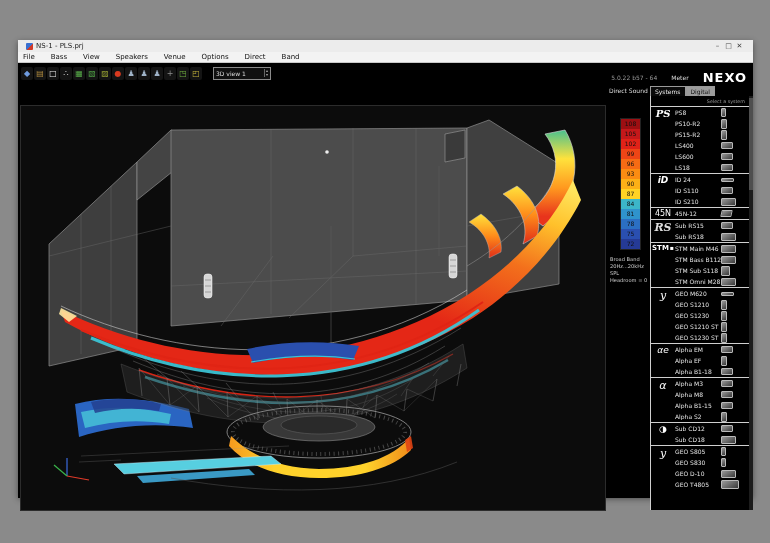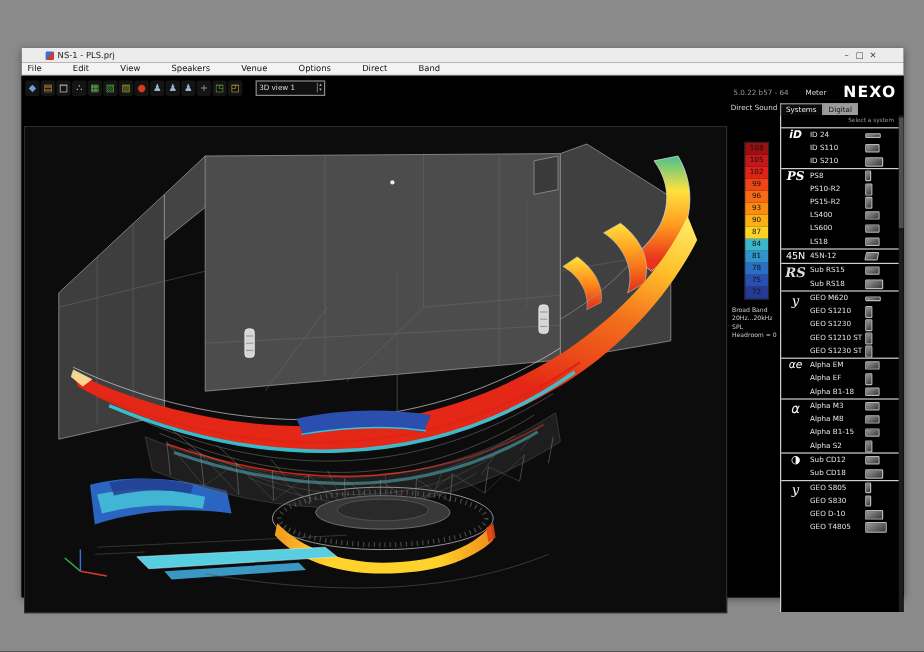--- a/index.html
+++ b/index.html
@@ -1,28 +1,28 @@
 <!DOCTYPE html>
 <html><head>
 <meta charset="utf-8">
 <style>
   html,body{margin:0;padding:0}
   body{width:770px;height:543px;background:#8a8a8a;position:relative;overflow:hidden;
        font-family:"DejaVu Sans",sans-serif;}
   .window{position:absolute;left:18px;top:40px;width:735px;height:457px;background:#000;
           box-shadow:0 2px 6px rgba(0,0,0,.45)}
   
-  .titlebar{height:12px;background:#ececec;display:flex;align-items:center;padding:0 20px;
+  .titlebar{height:12px;background:#ececec;display:flex;align-items:center;padding:0 8px;
             font-size:7px;color:#222}
   .app-icon{width:7px;height:7px;margin-right:3px;border-radius:1px;
             background:linear-gradient(135deg,#3a6fd0 50%,#d03a2a 50%)}
   .title-text{flex:1;white-space:nowrap;overflow:hidden}
   .win-btn{width:11px;text-align:center;color:#444;font-size:7px;line-height:12px;cursor:default}
   
-  .menubar{height:10px;background:#f3f3f3;display:flex;align-items:center;gap:26px;
+  .menubar{height:10px;background:#f3f3f3;display:flex;align-items:center;gap:16px;
            padding:0 5px;font-size:7px;color:#111;border-bottom:1px solid #c9c9c9}
   .menu-item{white-space:nowrap}
   
   .client{position:relative;height:435px;background:#000}
   .toolbar{position:absolute;left:0;top:0;height:20px;display:flex;align-items:center;
            gap:1px;padding-left:3px}
   .tb-icon{width:12px;height:13px;font-size:8px;line-height:13px;text-align:center;
            background:#141414;border-radius:2px}
   .view-combo{margin-left:10px;width:52px;height:11px;border:1px solid #8a8a8a;background:#101010;
               color:#ddd;font-size:6px;display:flex;align-items:center;padding:0 2px}
@@ -89,21 +89,21 @@
   <div class="titlebar">
     <div class="app-icon"></div>
     <div class="title-text">NS-1 - PLS.prj</div>
     <div class="win-btn">–</div>
     <div class="win-btn">□</div>
     <div class="win-btn">✕</div>
   </div>
 
   <div class="menubar">
       <span class="menu-item">File</span>
-      <span class="menu-item">Edit</span>
+      <span class="menu-item">Bass</span>
       <span class="menu-item">View</span>
       <span class="menu-item">Speakers</span>
       <span class="menu-item">Venue</span>
       <span class="menu-item">Options</span>
       <span class="menu-item">Direct</span>
       <span class="menu-item">Band</span>
     </div>
 
   <div class="client">
 
@@ -287,83 +287,104 @@
           <div>20Hz...20kHz</div>
           <div>SPL</div>
           <div>Headroom = 0</div>
         </div>
     </div>
 
     <div class="panel">
       <div class="panel-hint">Select a system</div>
       <div class="systems-list">
           <div class="group">
+            <div class="group-logo logo-ps">PS</div>
+            <div class="group-rows">
+              <div class="sys-row">
+                <span class="sys-label">PS8</span>
+                <span class="sys-thumb t-tallS"></span>
+              </div>
+              <div class="sys-row">
+                <span class="sys-label">PS10-R2</span>
+                <span class="sys-thumb t-tall"></span>
+              </div>
+              <div class="sys-row">
+                <span class="sys-label">PS15-R2</span>
+                <span class="sys-thumb t-tall"></span>
+              </div>
+              <div class="sys-row">
+                <span class="sys-label">LS400</span>
+                <span class="sys-thumb t-wide"></span>
+              </div>
+              <div class="sys-row">
+                <span class="sys-label">LS600</span>
+                <span class="sys-thumb t-wide"></span>
+              </div>
+              <div class="sys-row">
+                <span class="sys-label">LS18</span>
+                <span class="sys-thumb t-wide"></span>
+              </div>
+            </div>
+          </div>
+          <div class="group">
             <div class="group-logo logo-id">iD</div>
             <div class="group-rows">
               <div class="sys-row">
                 <span class="sys-label">ID 24</span>
                 <span class="sys-thumb t-flat"></span>
               </div>
               <div class="sys-row">
                 <span class="sys-label">ID S110</span>
                 <span class="sys-thumb t-wide"></span>
               </div>
               <div class="sys-row">
                 <span class="sys-label">ID S210</span>
                 <span class="sys-thumb t-wider"></span>
               </div>
             </div>
           </div>
           <div class="group">
-            <div class="group-logo logo-ps">PS</div>
-            <div class="group-rows">
-              <div class="sys-row">
-                <span class="sys-label">PS8</span>
-                <span class="sys-thumb t-tallS"></span>
-              </div>
-              <div class="sys-row">
-                <span class="sys-label">PS10-R2</span>
-                <span class="sys-thumb t-tall"></span>
-              </div>
-              <div class="sys-row">
-                <span class="sys-label">PS15-R2</span>
-                <span class="sys-thumb t-tall"></span>
-              </div>
-              <div class="sys-row">
-                <span class="sys-label">LS400</span>
-                <span class="sys-thumb t-wide"></span>
-              </div>
-              <div class="sys-row">
-                <span class="sys-label">LS600</span>
-                <span class="sys-thumb t-wide"></span>
-              </div>
-              <div class="sys-row">
-                <span class="sys-label">LS18</span>
-                <span class="sys-thumb t-wide"></span>
-              </div>
-            </div>
-          </div>
-          <div class="group">
             <div class="group-logo logo-n45">45N</div>
             <div class="group-rows">
               <div class="sys-row">
                 <span class="sys-label">45N-12</span>
                 <span class="sys-thumb t-wedge"></span>
               </div>
             </div>
           </div>
           <div class="group">
             <div class="group-logo logo-rs">RS</div>
             <div class="group-rows">
               <div class="sys-row">
                 <span class="sys-label">Sub RS15</span>
                 <span class="sys-thumb t-wide"></span>
               </div>
               <div class="sys-row">
                 <span class="sys-label">Sub RS18</span>
+                <span class="sys-thumb t-wider"></span>
+              </div>
+            </div>
+          </div>
+          <div class="group">
+            <div class="group-logo logo-stm">STM</div>
+            <div class="group-rows">
+              <div class="sys-row">
+                <span class="sys-label">STM Main M46</span>
+                <span class="sys-thumb t-wider"></span>
+              </div>
+              <div class="sys-row">
+                <span class="sys-label">STM Bass B112</span>
+                <span class="sys-thumb t-wider"></span>
+              </div>
+              <div class="sys-row">
+                <span class="sys-label">STM Sub S118</span>
+                <span class="sys-thumb t-tallW"></span>
+              </div>
+              <div class="sys-row">
+                <span class="sys-label">STM Omni M28</span>
                 <span class="sys-thumb t-wider"></span>
               </div>
             </div>
           </div>
           <div class="group">
             <div class="group-logo logo-geo">y</div>
             <div class="group-rows">
               <div class="sys-row">
                 <span class="sys-label">GEO M620</span>
                 <span class="sys-thumb t-flat"></span>

